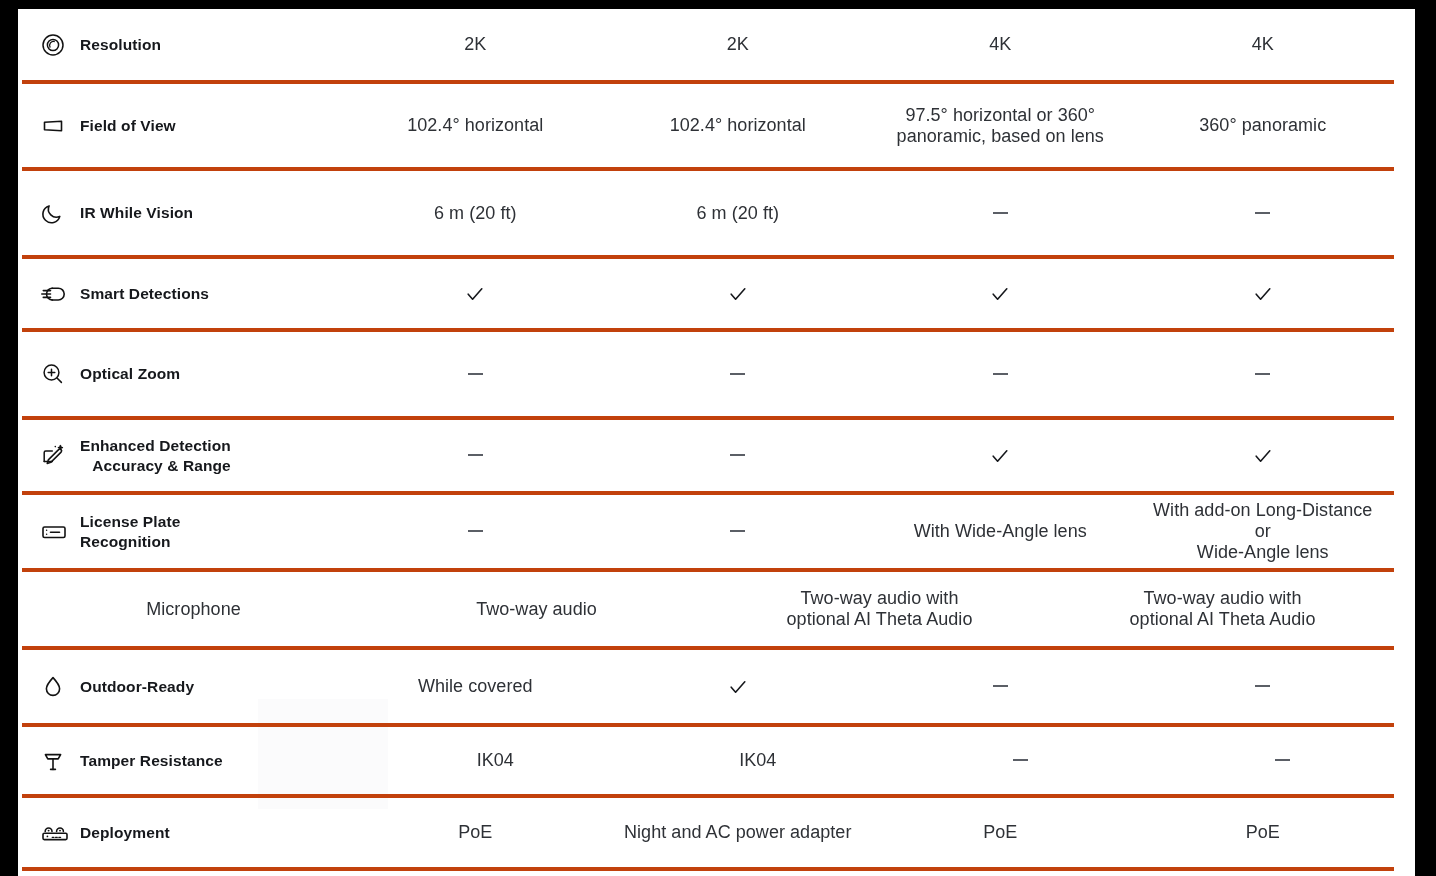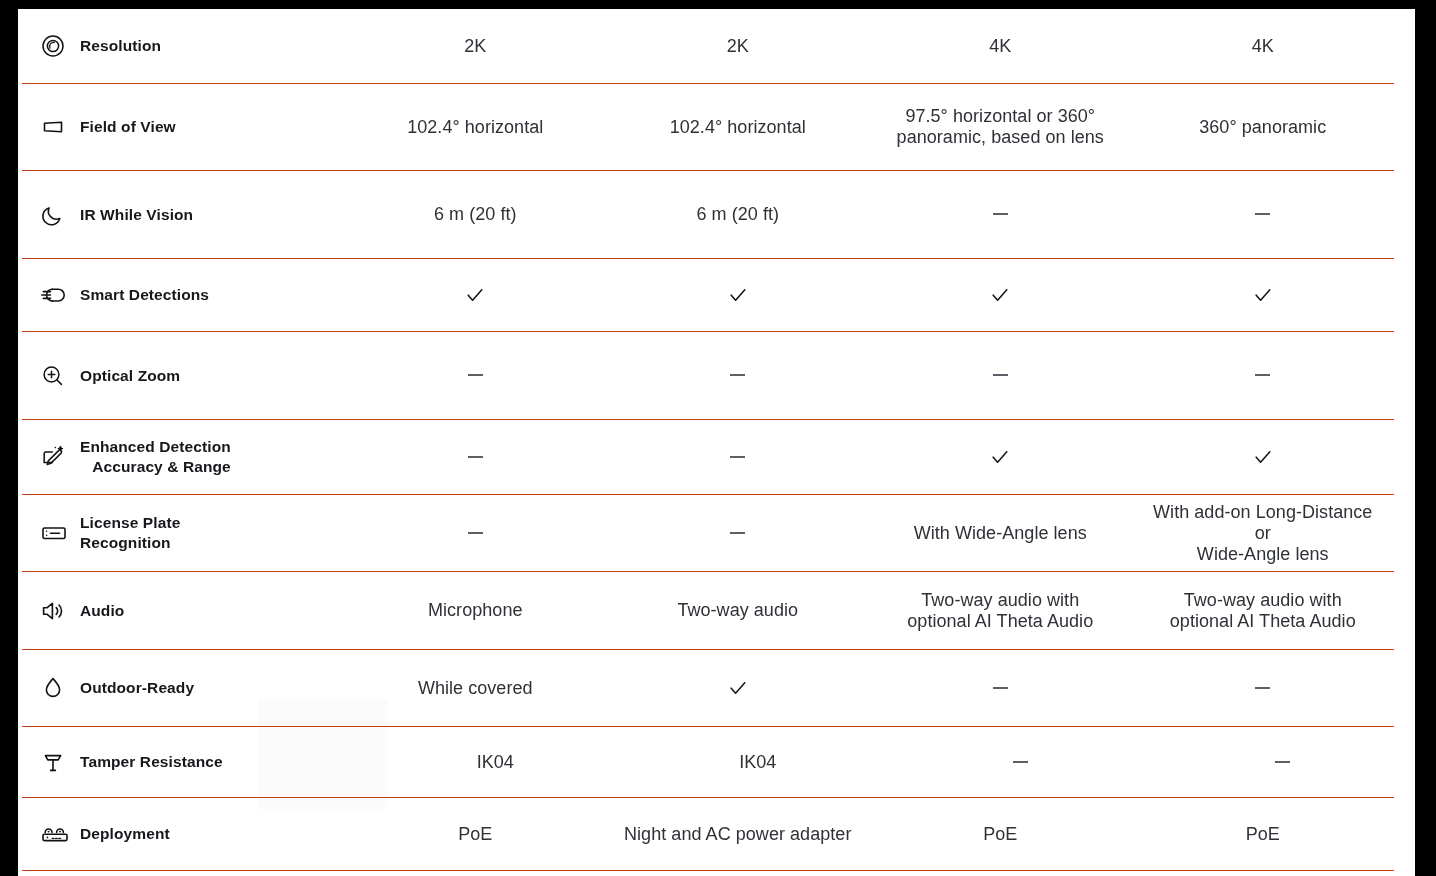--- a/index.html
+++ b/index.html
@@ -38,21 +38,21 @@
   #table {
     position: absolute;
     left: 4px;
     top: 0;
     width: 1372px;
   }
 
   .row {
     display: flex;
     align-items: center;
-    border-bottom: 1px solid #c2410c;
+    border-bottom: 4px solid #c2410c;
     box-sizing: border-box;
     position: relative;
   }
 
   .feature-cell {
     width: 322px;
     flex: 0 0 322px;
     display: flex;
     align-items: center;
     padding-left: 18px;
@@ -248,30 +248,20 @@
             <span class="feat-label">License Plate
 Recognition</span>
           </div>
           <div class="val-cell"><span class="mark-dash"></span></div>
           <div class="val-cell"><span class="mark-dash"></span></div>
           <div class="val-cell"><span>With Wide-Angle lens</span></div>
           <div class="val-cell"><span>With add-on Long-Distance or
 Wide-Angle lens</span></div>
         </div>
         <div class="row" style="height: 78px;">
-          <div class="feature-cell">
-            <span class="feat-icon">
-              <svg width="26" height="26" viewBox="0 0 26 26" fill="none" stroke="currentColor" stroke-width="1.6" stroke-linecap="round" stroke-linejoin="round">
-                <path d="M12.4 5.4 6.9 9.8H3.6v6.4h3.3l5.5 4.4z"></path>
-                <path d="M16.2 9.6a4.7 4.7 0 0 1 0 6.8"></path>
-                <path d="M19 7a8.4 8.4 0 0 1 0 12"></path>
-              </svg>
-            </span>
-            <span class="feat-label">Audio</span>
-          </div>
           <div class="val-cell"><span>Microphone</span></div>
           <div class="val-cell"><span>Two-way audio</span></div>
           <div class="val-cell"><span>Two-way audio with
 optional AI Theta Audio</span></div>
           <div class="val-cell"><span>Two-way audio with
 optional AI Theta Audio</span></div>
         </div>
         <div class="row" style="height: 77px;">
           <div class="feature-cell">
             <span class="feat-icon">

